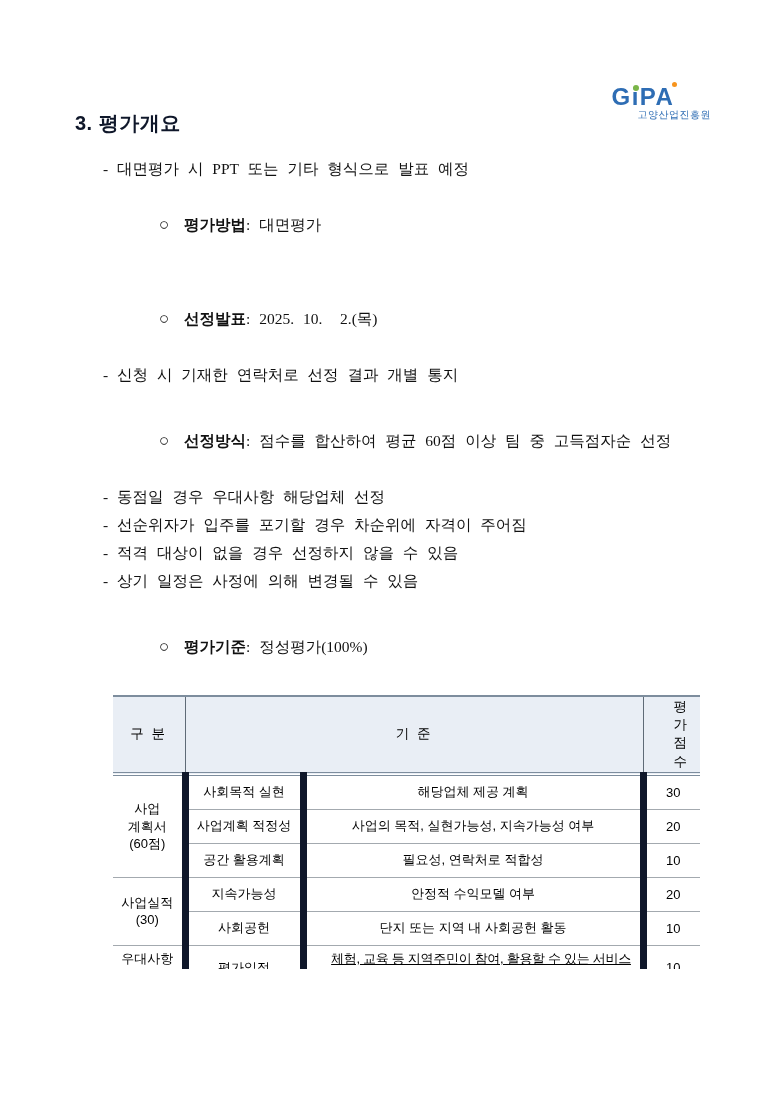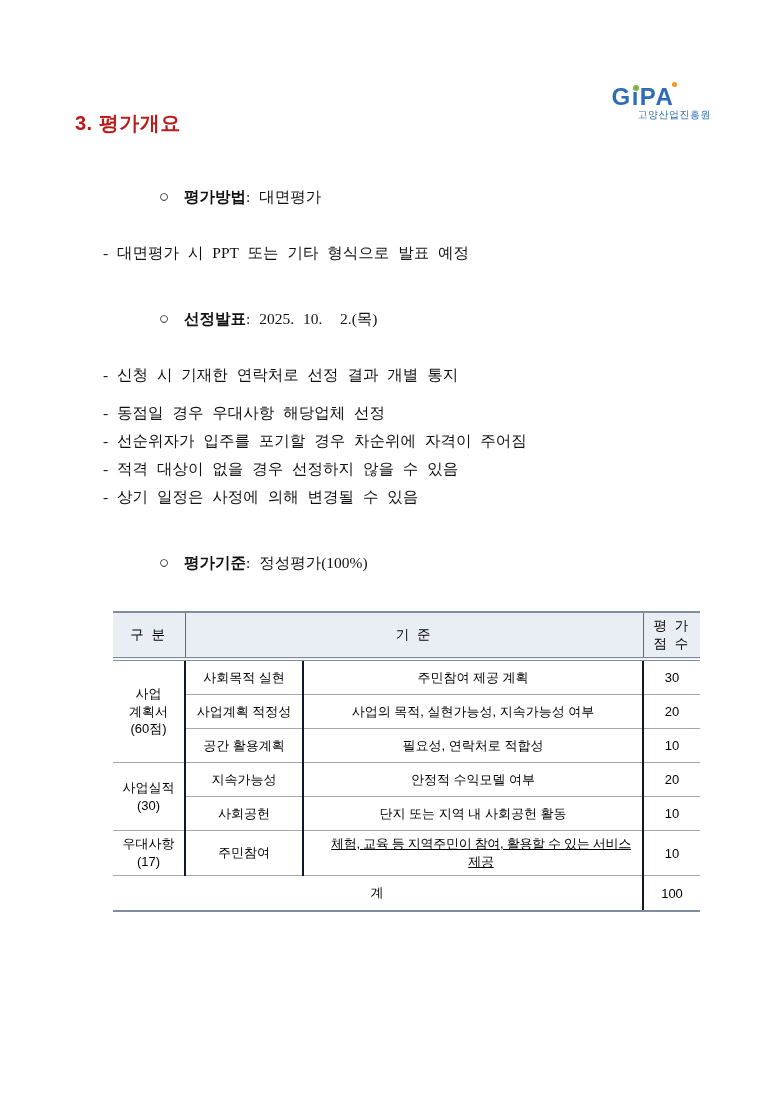--- a/index.html
+++ b/index.html
@@ -14,44 +14,44 @@
   .logo-idot{position:absolute;left:21px;top:0px;width:6px;height:6px;border-radius:50%;
              background:#7ab648;}
   .logo-adot{position:absolute;right:-3px;top:-3px;width:5px;height:5px;border-radius:50%;
              background:#f7941d;}
   .logo-caption{font-family:"Liberation Sans","DejaVu Sans",sans-serif;font-size:10px;
                 color:#2e6db4;margin-top:-1px;margin-left:26px;letter-spacing:0.5px;white-space:nowrap;}
 
   
   .content{position:absolute;left:75px;top:110px;width:634px;}
   .sec-title{margin:0;font-family:"Liberation Sans","DejaVu Sans",sans-serif;
-             font-weight:bold;font-size:20px;color:#b91c1c;letter-spacing:0.5px;}
+             font-weight:bold;font-size:20px;color:#0f172a;letter-spacing:0.5px;}
   .sec-title.first{margin-bottom:18px;}
 
   .group{margin-top:10px;}
   .line{font-size:15.5px;line-height:28px;word-spacing:5px;white-space:pre-wrap;}
   .line.main{padding-left:13px;}
   .bullet{display:inline-block;width:25px;font-size:17px;}
   .lbl{font-weight:bold;}
   .line.sub{padding-left:28px;}
 
   
   .eval-table{border-collapse:collapse;table-layout:fixed;width:587px;margin:6px 0 0 38px;
               font-family:"Liberation Sans","DejaVu Sans",sans-serif;}
   .c-group{width:72px;}.c-sub{width:118px;}.c-crit{width:340px;}.c-score{width:57px;}
   .eval-table th{background:#e9eef5;border-top:2px solid #7d8d9d;border-bottom:4px double #7d8d9d;
                  font-weight:normal;font-size:13.5px;height:42px;letter-spacing:2px;color:#000;}
   .eval-table th + th{border-left:1px solid #5f6b77;}
   .eval-table td{border-top:1px solid #a3a9af;font-size:13px;height:29px;text-align:center;
                  padding:2px 4px;color:#000;}
-  .sub-cell,.crit-cell,.score-cell{border-left:2px solid #0f172a;}
+  .sub-cell,.crit-cell,.score-cell{border-left:7px solid #0f172a;}
   .crit-cell{text-align:left;padding-left:7px;}
   .crit-cell.long{font-size:13px;letter-spacing:-0.3px;padding-left:20px;text-decoration:underline;}
   .grp-cell{white-space:pre-line;line-height:1.3;}
-  .pre{white-space:pre-line;line-height:1.35;}
+  .pre{white-space:pre-line;line-height:1.35;padding-left:20px;}
   .row-tall td{height:40px;}
   .eval-table tr.total td{border-bottom:2px solid #7d8d9d;height:30px;}
   .total-lbl{letter-spacing:1px;font-size:13.5px;}
 </style>
 </head>
 <body>
 
 <div class="page">
 
   <div class="logo">
@@ -61,35 +61,38 @@
       <span class="logo-adot"></span>
     </div>
     <div class="logo-caption">고양산업진흥원</div>
   </div>
 
   <div class="content">
 
     <h1 class="sec-title first">3. 평가개요</h1>
 
     <div class="group">
+      <div class="line sub">- 대면평가 시 PPT 또는 기타 형식으로 발표 예정</div>
       <div class="line main">
         <span class="bullet">○</span><span class="lbl">평가방법</span><span class="rest">: 대면평가</span>
       </div>
-      <div class="line sub">- 대면평가 시 PPT 또는 기타 형식으로 발표 예정</div>
     </div>
 
 
     <div class="group">
       <div class="line main">
         <span class="bullet">○</span><span class="lbl">선정발표</span><span class="rest">: 2025. 10.  2.(목)</span>
       </div>
       <div class="line sub">- 신청 시 기재한 연락처로 선정 결과 개별 통지</div>
     </div>
 
     <div class="group">
+      <div class="line main">
+        <span class="bullet">○</span><span class="lbl">선정방식</span><span class="rest">: 점수를 합산하여 평균 60점 이상 팀 중 고득점자순 선정</span>
+      </div>
       <div class="line sub">- 동점일 경우 우대사항 해당업체 선정</div>
       <div class="line sub">- 선순위자가 입주를 포기할 경우 차순위에 자격이 주어짐</div>
       <div class="line sub">- 적격 대상이 없을 경우 선정하지 않을 수 있음</div>
       <div class="line sub">- 상기 일정은 사정에 의해 변경될 수 있음</div>
     </div>
 
     <div class="group">
       <div class="line main">
         <span class="bullet">○</span><span class="lbl">평가기준</span><span class="rest">: 정성평가(100%)</span>
       </div>
@@ -109,21 +112,21 @@
           <th class="pre">평 가
 점 수</th>
         </tr>
       </thead>
       <tbody>
         <tr>
           <td class="grp-cell pre" rowspan="3">사업
 계획서
 (60점)</td>
           <td class="sub-cell">사회목적 실현</td>
-          <td class="crit-cell">주민참여 제공 계획</td>
+          <td class="crit-cell">해당업체 제공 계획</td>
           <td class="score-cell">30</td>
         </tr>
         <tr>
           <td class="sub-cell">사업계획 적정성</td>
           <td class="crit-cell">사업의 목적, 실현가능성, 지속가능성 여부</td>
           <td class="score-cell">20</td>
         </tr>
         <tr>
           <td class="sub-cell">공간 활용계획</td>
           <td class="crit-cell">필요성, 연락처로 적합성</td>
@@ -137,21 +140,21 @@
           <td class="score-cell">20</td>
         </tr>
         <tr>
           <td class="sub-cell">사회공헌</td>
           <td class="crit-cell">단지 또는 지역 내 사회공헌 활동</td>
           <td class="score-cell">10</td>
         </tr>
         <tr class="row-tall">
           <td class="grp-cell pre">우대사항
 (17)</td>
-          <td class="sub-cell">주민참여</td>
+          <td class="sub-cell">평가일정</td>
           <td class="crit-cell long">체험, 교육 등 지역주민이 참여, 활용할 수 있는 서비스 제공</td>
           <td class="score-cell">10</td>
         </tr>
         <tr class="total">
           <td colspan="3" class="total-lbl">계</td>
           <td class="score-cell">100</td>
         </tr>
       </tbody>
     </table>
 

